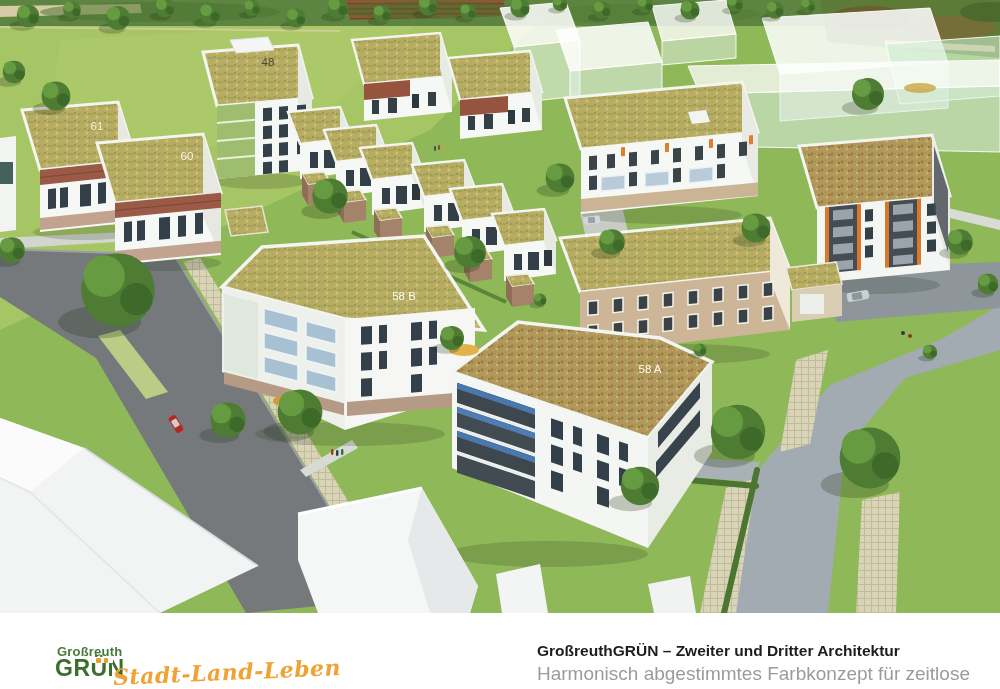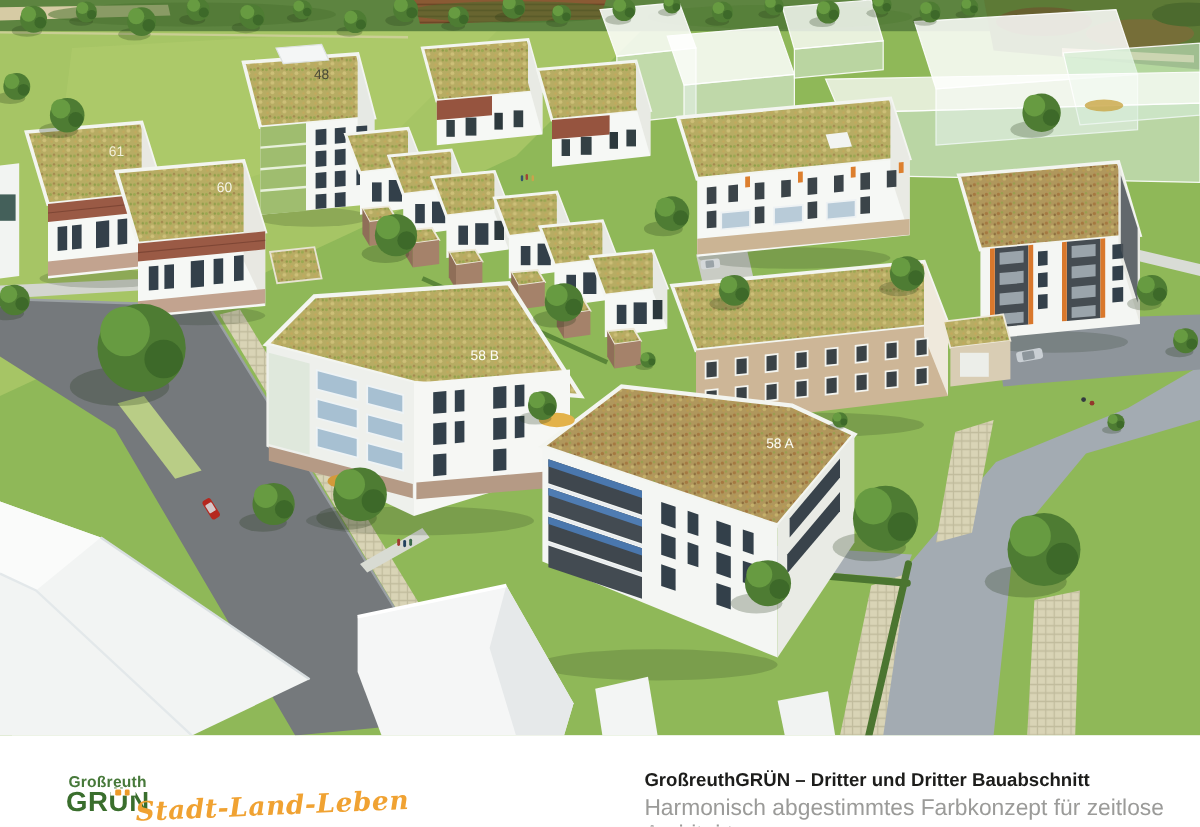--- a/index.html
+++ b/index.html
@@ -571,17 +571,17 @@
 
 <div class="footer">
   <div class="logo-top">Großreuth</div>
   <div class="logo-main">
     <span>GRÜN</span>
     <span class="u-cover"></span>
     <span class="u-dot d1"></span>
     <span class="u-dot d2"></span>
   </div>
   <div class="tagline">Stadt-Land-Leben</div>
-  <div class="cap-title">GroßreuthGRÜN – Dritter und Dritter Bauabschnitt</div>
+  <div class="cap-title">GroßreuthGRÜN – Zweiter und Dritter Architektur</div>
   <div class="cap-sub">Harmonisch abgestimmtes Farbkonzept für zeitlose Architektur</div>
 </div>
 
 </div>
 
 </body></html>

